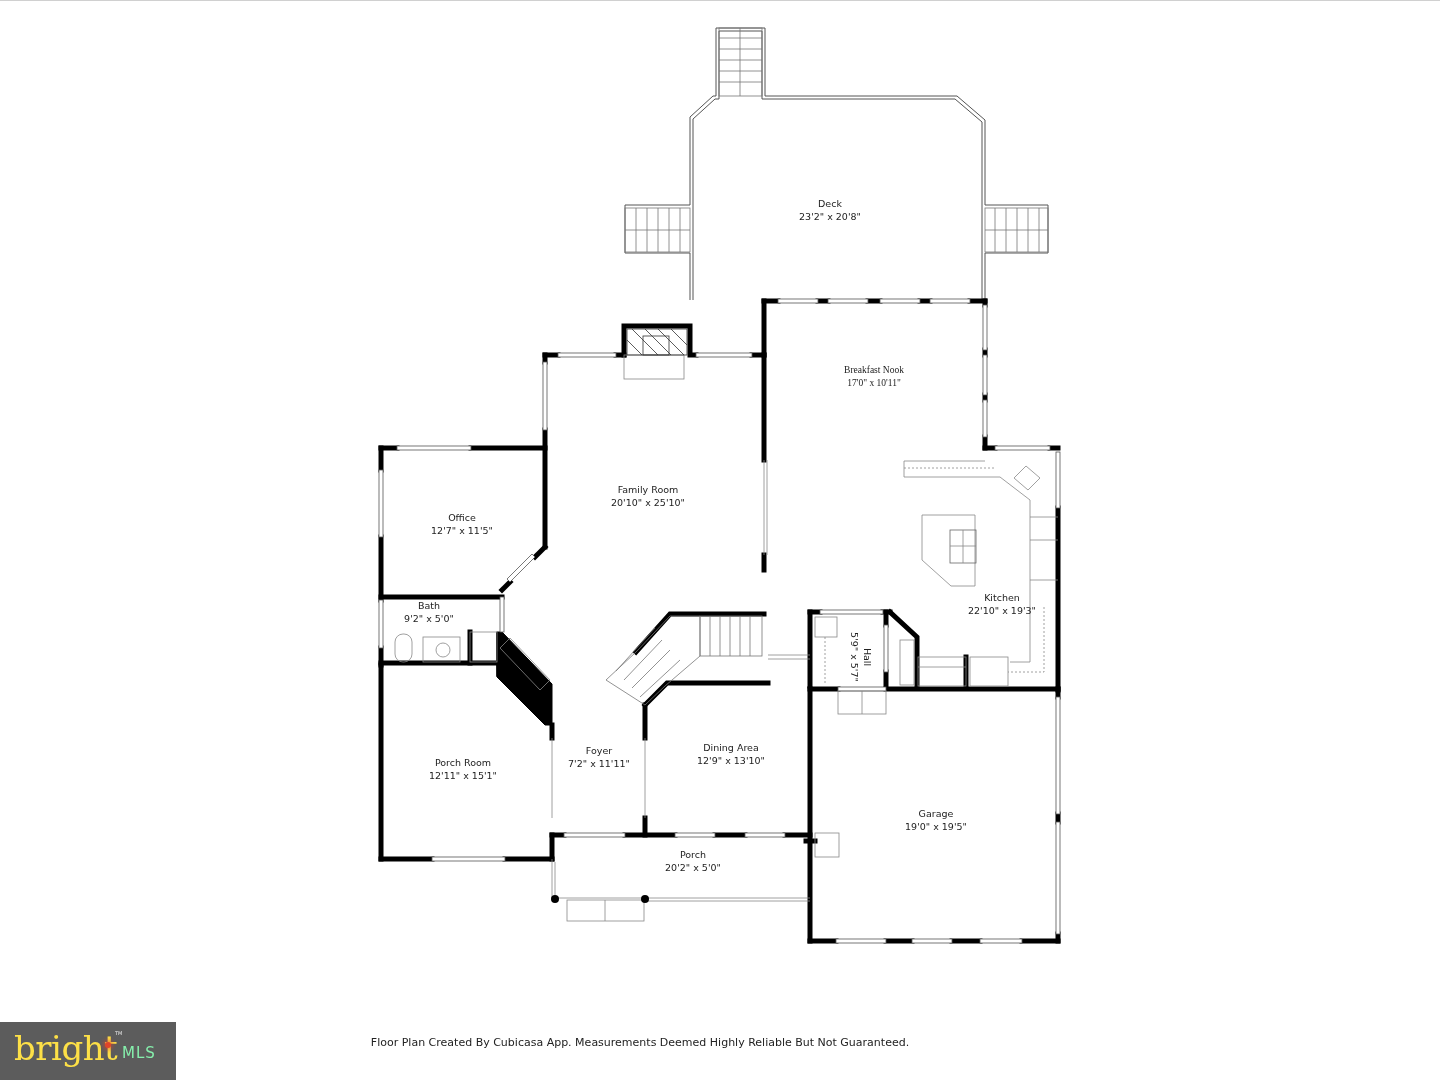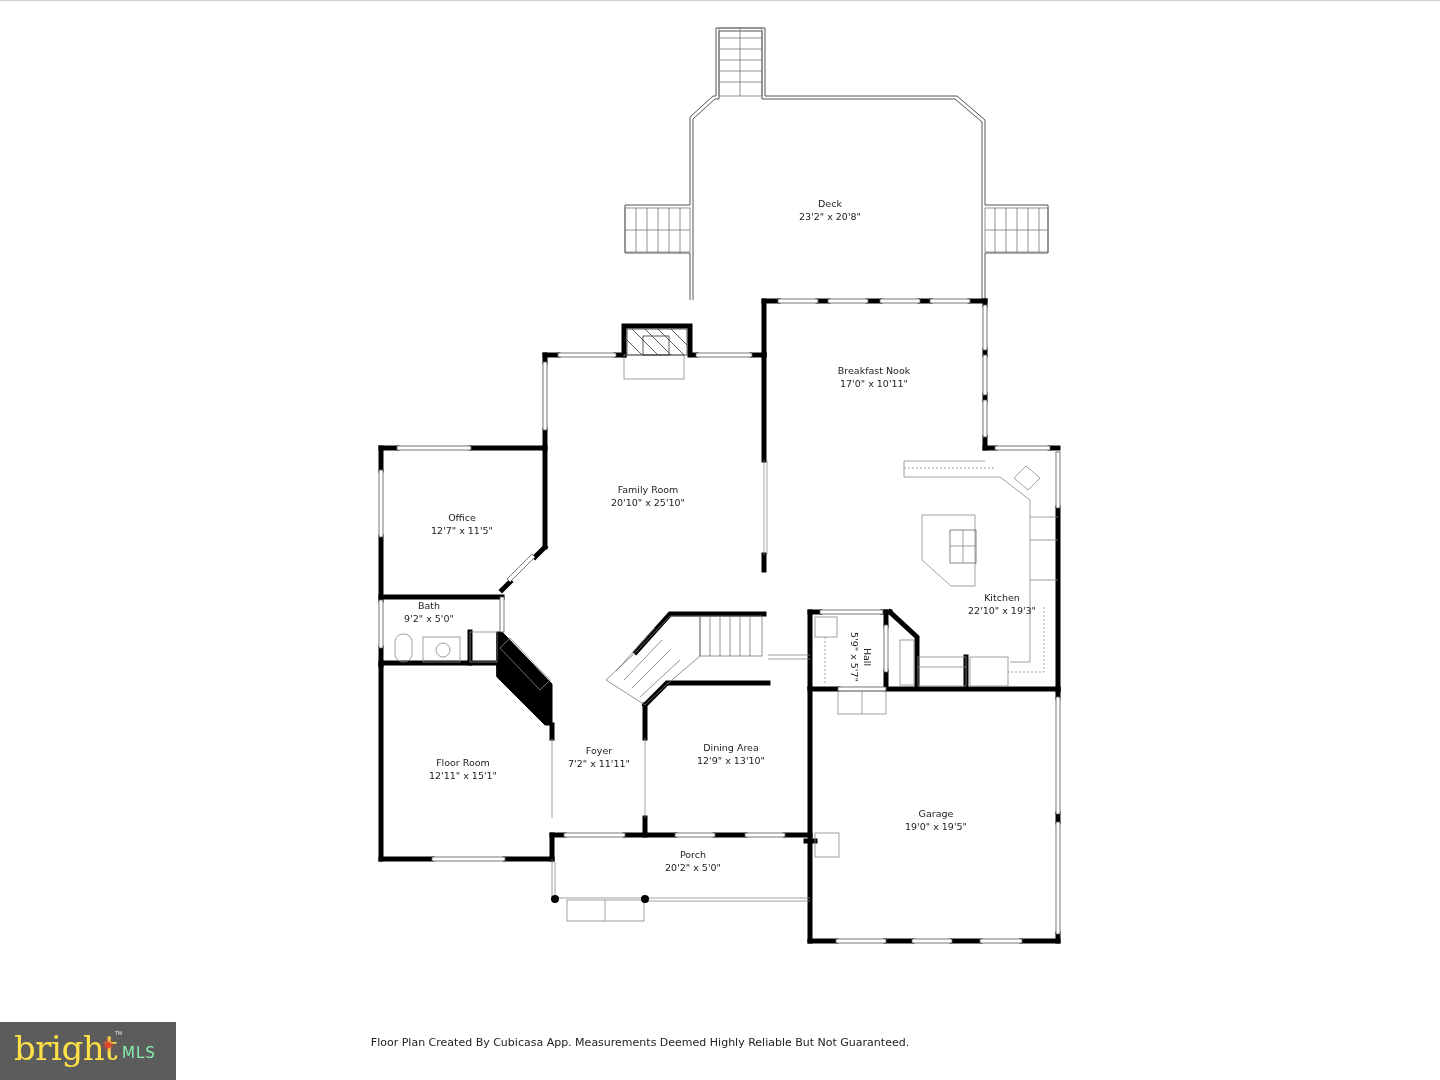--- a/index.html
+++ b/index.html
@@ -235,21 +235,21 @@
   </g>
 
   <circle cx="555" cy="899" r="4" fill="#000"></circle>
   <circle cx="645" cy="899" r="4" fill="#000"></circle>
 </svg>
 
 <div class="room-label" style="left:830px;top:197px;">
   <div>Deck</div>
   <div>23'2" x 20'8"</div>
 </div>
-<div class="room-label" style="left:874px;top:364px;">
+<div class="room-label" style="left:874px;top:364px;font-family:Liberation Serif, serif;">
   <div>Breakfast Nook</div>
   <div>17'0" x 10'11"</div>
 </div>
 <div class="room-label" style="left:648px;top:483px;">
   <div>Family Room</div>
   <div>20'10" x 25'10"</div>
 </div>
 <div class="room-label" style="left:462px;top:511px;">
   <div>Office</div>
   <div>12'7" x 11'5"</div>
@@ -260,21 +260,21 @@
 </div>
 <div class="room-label" style="left:961px;top:591px;margin-left:41px;">
   <div>Kitchen</div>
   <div>22'10" x 19'3"</div>
 </div>
 <div class="room-label rot" style="left:861px;top:657px;">
   <div>Hall</div>
   <div>5'9" x 5'7"</div>
 </div>
 <div class="room-label" style="left:463px;top:756px;">
-  <div>Floor Room</div>
+  <div>Porch Room</div>
   <div>12'11" x 15'1"</div>
 </div>
 <div class="room-label" style="left:599px;top:744px;">
   <div>Foyer</div>
   <div>7'2" x 11'11"</div>
 </div>
 <div class="room-label" style="left:731px;top:741px;">
   <div>Dining Area</div>
   <div>12'9" x 13'10"</div>
 </div>

